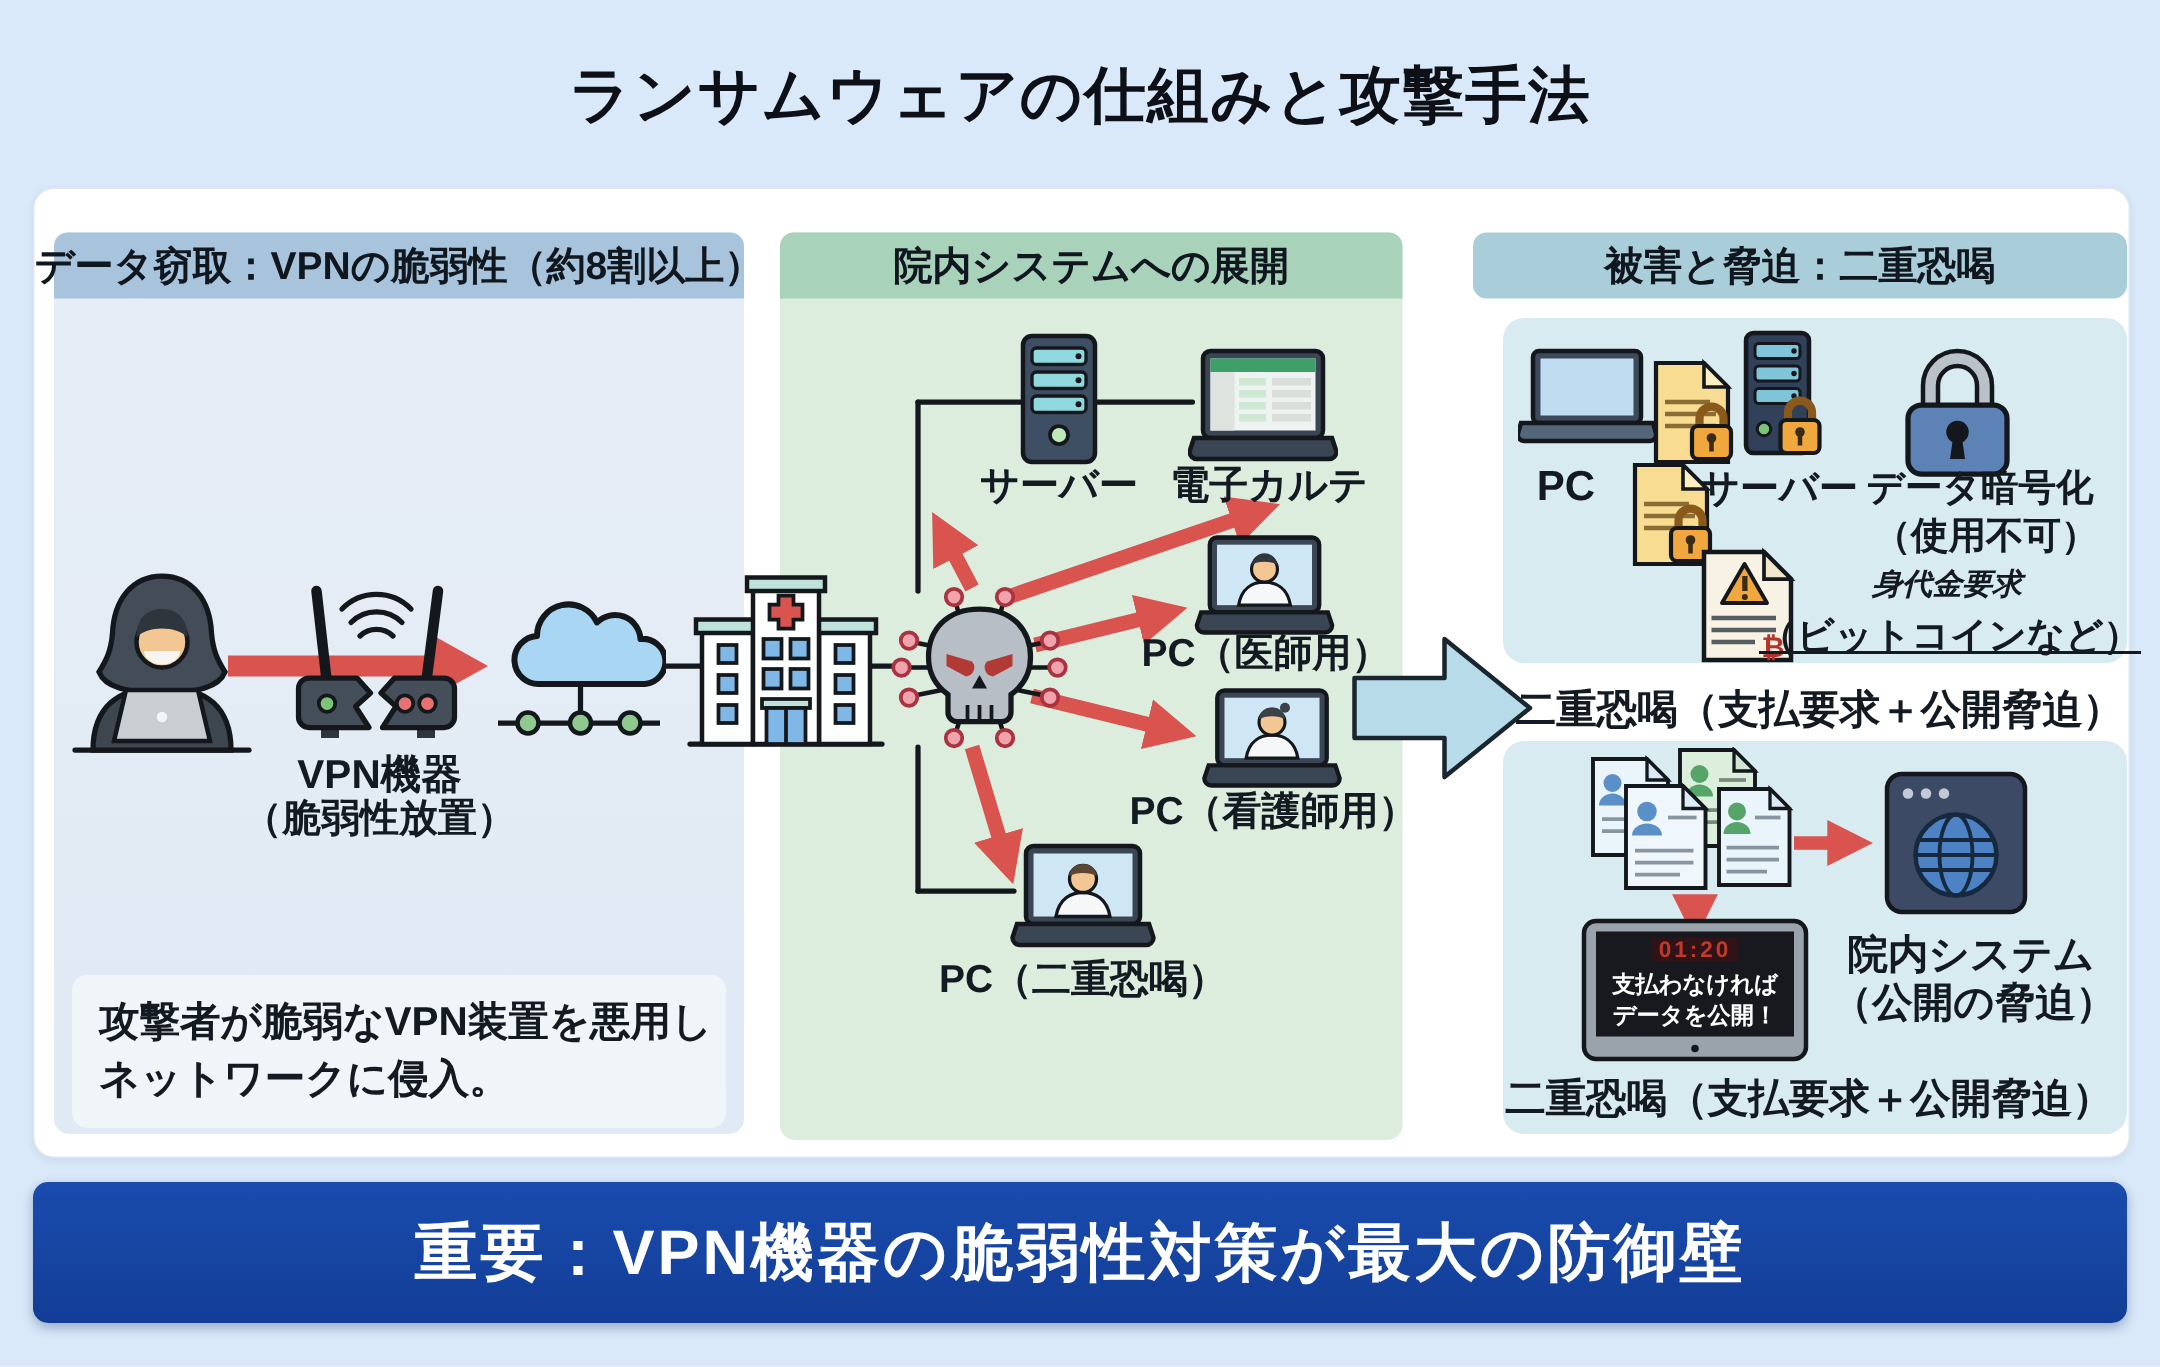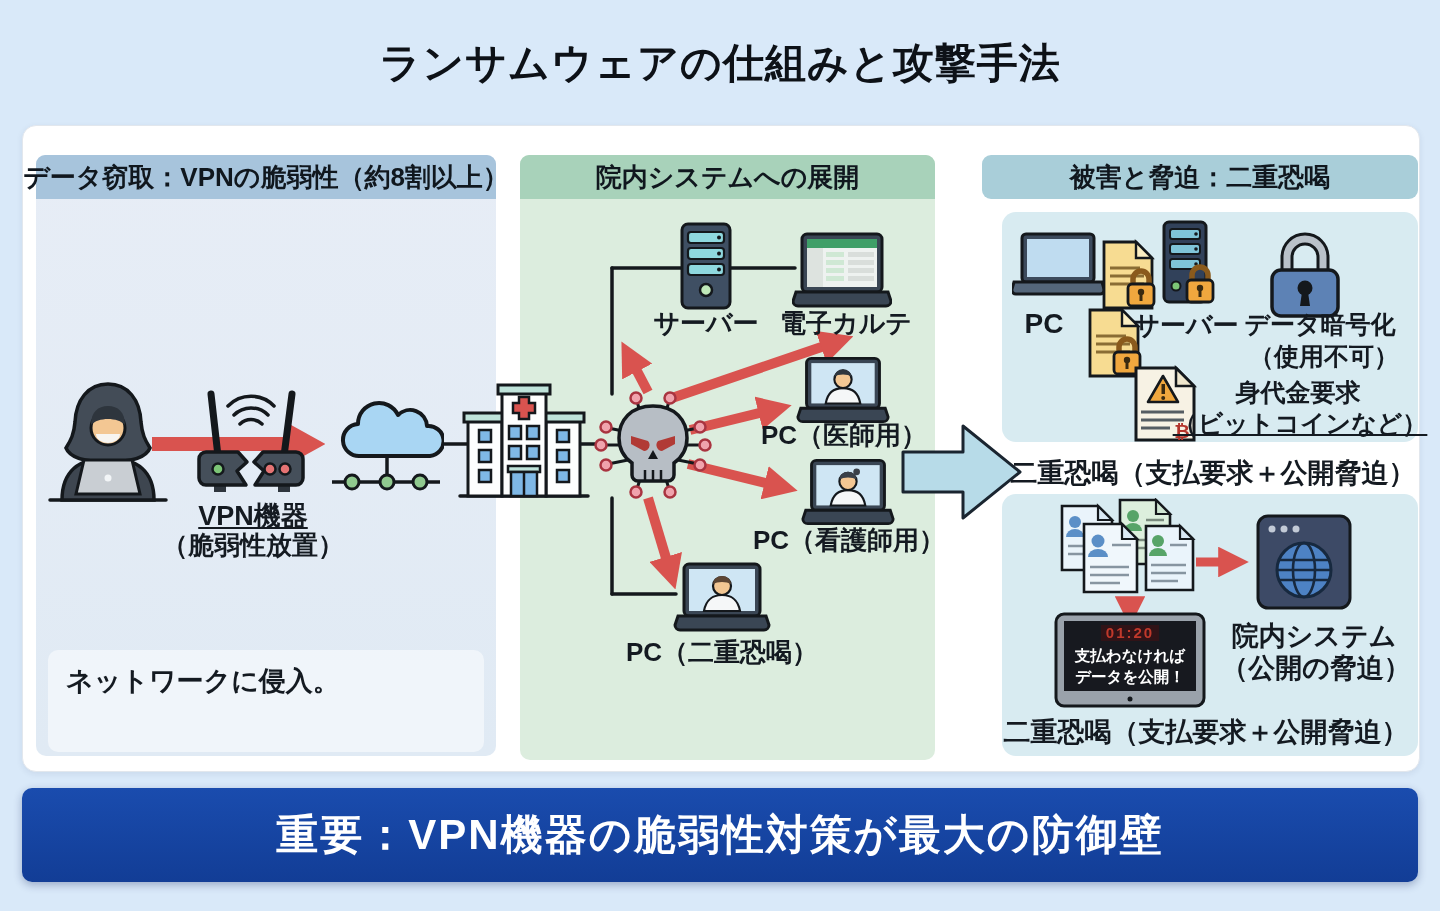--- a/index.html
+++ b/index.html
@@ -383,37 +383,38 @@
   <svg class="abs z3" style="left:1054px;top:612px;" width="152" height="102" viewBox="0 0 152 102">
     <rect x="2" y="2" width="148" height="92" rx="8" fill="#9aa2ab" stroke="#14181c" stroke-width="3"></rect>
     <rect x="10" y="9" width="132" height="70" fill="#17191f"></rect>
     <rect x="47" y="13" width="58" height="16" fill="#301317"></rect>
     <text x="76" y="26" text-anchor="middle" font-size="15" font-weight="bold" letter-spacing="2" fill="#c0392b">01:20</text>
     <text x="76" y="49" text-anchor="middle" font-size="15.5" font-weight="bold" fill="#ffffff">支払わなければ</text>
     <text x="76" y="70" text-anchor="middle" font-size="15.5" font-weight="bold" fill="#ffffff">データを公開！</text>
     <circle cx="76" cy="87" r="2.5" fill="#14181c"></circle>
   </svg>
 
-  <div class="lbl" style="left:253px;top:498px;font-size:27px;text-decoration:underline;">VPN機器</div>
+  <div class="lbl" style="left:253px;top:498px;font-size:27px;">VPN機器</div>
   <div class="lbl" style="left:253px;top:528px;font-size:26px;">（脆弱性放置）</div>
   <div class="caption" style="left:66px;top:662px;font-size:27px;line-height:38px;">
+    <div>攻撃者が脆弱なVPN装置を悪用し</div>
     <div>ネットワークに侵入。</div>
   </div>
 
   <div class="lbl" style="left:706px;top:306px;font-size:26px;">サーバー</div>
   <div class="lbl" style="left:846px;top:306px;font-size:26px;">電子カルテ</div>
   <div class="lbl" style="left:844px;top:418px;font-size:26px;">PC（医師用）</div>
   <div class="lbl" style="left:849px;top:523px;font-size:26px;">PC（看護師用）</div>
   <div class="lbl" style="left:722px;top:635px;font-size:26px;">PC（二重恐喝）</div>
 
   <div class="lbl" style="left:1044px;top:308px;font-size:28px;text-align:right;">PC</div>
   <div class="lbl" style="left:1186px;top:308px;font-size:26px;">サーバー</div>
   <div class="lbl" style="left:1320px;top:308px;font-size:25px;">データ暗号化</div>
   <div class="lbl" style="left:1324px;top:340px;font-size:25px;">（使用不可）</div>
-  <div class="lbl" style="left:1298px;top:376px;font-size:25px;">身代金要求</div>
+  <div class="lbl" style="left:1298px;top:376px;font-size:20px;font-style:italic;">身代金要求</div>
   <div class="lbl" style="left:1300px;top:407px;font-size:25px;text-decoration:underline;">（ビットコインなど）</div>
   <div class="lbl" style="left:1213px;top:455px;font-size:27px;">二重恐喝（支払要求＋公開脅迫）</div>
   <div class="lbl" style="left:1314px;top:618px;font-size:27px;">院内システム</div>
   <div class="lbl" style="left:1316px;top:650px;font-size:27px;">（公開の脅迫）</div>
   <div class="lbl" style="left:1206px;top:714px;font-size:27px;">二重恐喝（支払要求＋公開脅迫）</div>
 
   <div class="banner">重要：VPN機器の脆弱性対策が最大の防御壁</div>
 </div>
 
 </body></html>

